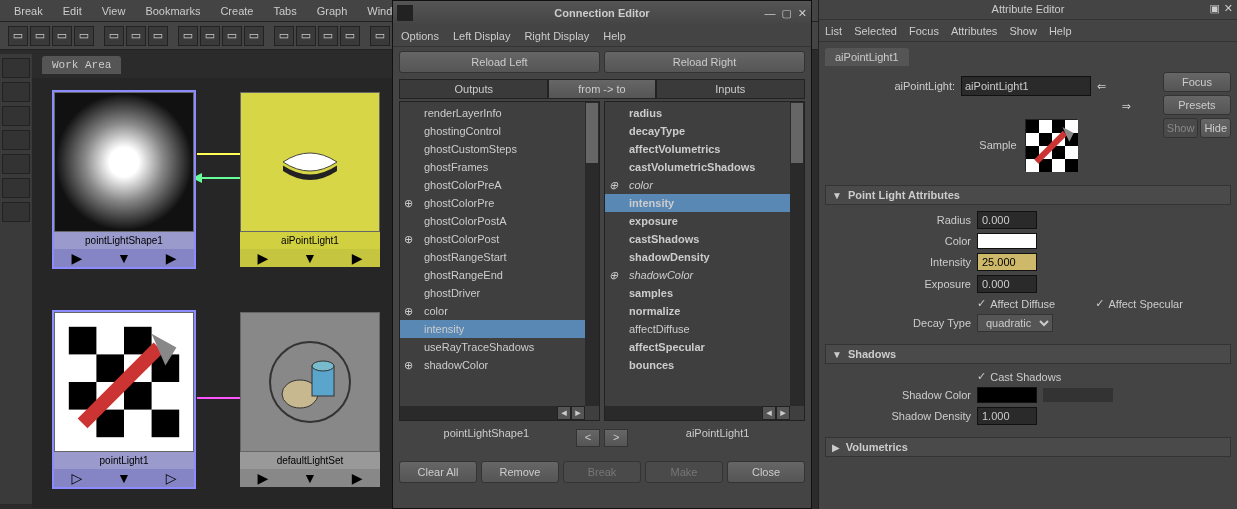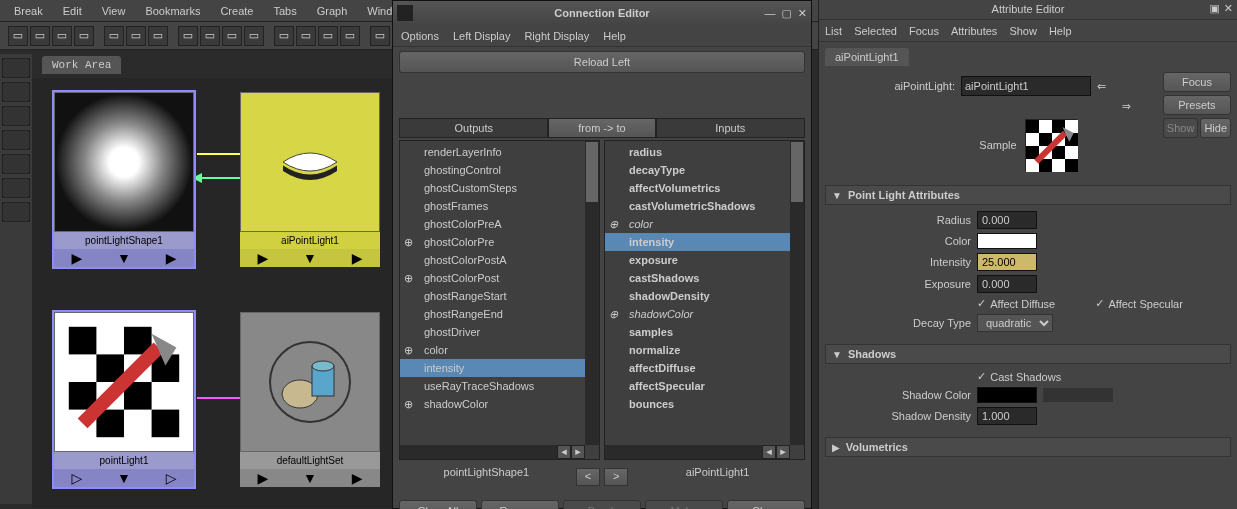--- a/index.html
+++ b/index.html
@@ -26,21 +26,21 @@
 
 .conn-editor { position: absolute; left: 392px; top: 0; width: 420px; height: 509px; background: #444; border: 1px solid #111; }
 .conn-title { background: linear-gradient(#555,#444); height: 24px; display: flex; align-items: center; justify-content: center; position: relative; }
 .conn-title .ttl{font-weight:bold;}
 .conn-title .wbtns{position:absolute;right:4px;display:flex;gap:6px;}
 .conn-title .wbtns span{cursor:default;}
 .conn-title .logo{position:absolute;left:4px;width:16px;height:16px;background:#222;}
 .conn-menu { height: 22px; display:flex;align-items:center;gap:14px;padding:0 8px;background:#444;border-bottom:1px solid #333;}
 .conn-row { display:flex; gap:4px; padding:4px 6px;}
 .conn-btn { flex:1; background: linear-gradient(#666,#555); border:1px solid #333; text-align:center; padding:4px; border-radius:3px;}
-.conn-hdr { display:flex; padding:2px 6px;margin-top:39px;}
+.conn-hdr { display:flex; padding:2px 6px;}
 .conn-hdr div{flex:1;text-align:center;background:#3a3a3a;padding:3px;border:1px solid #222;}
 .conn-hdr div.mid{flex:0.7;background:linear-gradient(#666,#555);}
 .conn-lists { display:flex; padding:0 6px; height:320px; gap:4px;}
 .conn-list { flex:1; background:#3f3f3f; border:1px solid #222; overflow:hidden;position:relative;}
 .conn-list-inner{padding:2px 0;}
 .conn-item { padding:3px 6px 3px 24px; position:relative;}
 .conn-item.sel { background:#5a88b5; color:#fff;}
 .conn-item .exp{position:absolute;left:4px;top:3px;}
 .conn-item.muted{color:#888;font-style:italic;}
 .conn-scroll-h{position:absolute;bottom:0;left:0;right:14px;height:14px;background:#333;display:flex;}
@@ -226,20 +226,21 @@
     </div>
   </div>
   <div class="conn-menu">
     <span>Options</span>
     <span>Left Display</span>
     <span>Right Display</span>
     <span>Help</span>
   </div>
   <div class="conn-row">
     <div class="conn-btn">Reload Left</div>
+    <div class="conn-btn">Reload Right</div>
   </div>
   <div class="conn-hdr">
     <div>Outputs</div>
     <div class="mid">from -&gt; to</div>
     <div>Inputs</div>
   </div>
   <div class="conn-lists">
     <div class="conn-list">
       <div class="conn-list-inner" id="left-list">
           <div class="conn-item"><span>renderLayerInfo</span></div>
@@ -274,21 +275,21 @@
           <div class="conn-item"><span style="font-weight: bold;">affectVolumetrics</span></div>
           <div class="conn-item"><span style="font-weight: bold;">castVolumetricShadows</span></div>
           <div class="conn-item muted"><span class="exp">⊕</span><span>color</span></div>
           <div class="conn-item sel"><span style="font-weight: bold;">intensity</span></div>
           <div class="conn-item"><span style="font-weight: bold;">exposure</span></div>
           <div class="conn-item"><span style="font-weight: bold;">castShadows</span></div>
           <div class="conn-item"><span style="font-weight: bold;">shadowDensity</span></div>
           <div class="conn-item muted"><span class="exp">⊕</span><span>shadowColor</span></div>
           <div class="conn-item"><span style="font-weight: bold;">samples</span></div>
           <div class="conn-item"><span style="font-weight: bold;">normalize</span></div>
-          <div class="conn-item"><span style="font-weight: bold;">affectDiffuse</span></div>
+          <div class="conn-item"><span style="font-weight: normal;">affectDiffuse</span></div>
           <div class="conn-item"><span style="font-weight: bold;">affectSpecular</span></div>
           <div class="conn-item"><span style="font-weight: bold;">bounces</span></div>
         </div>
       <div class="conn-scroll-v">
           <div class="th"></div>
         </div>
       <div class="conn-scroll-h">
           <div class="trk"></div>
           <div class="sbtn">◂</div>
           <div class="sbtn">▸</div>

